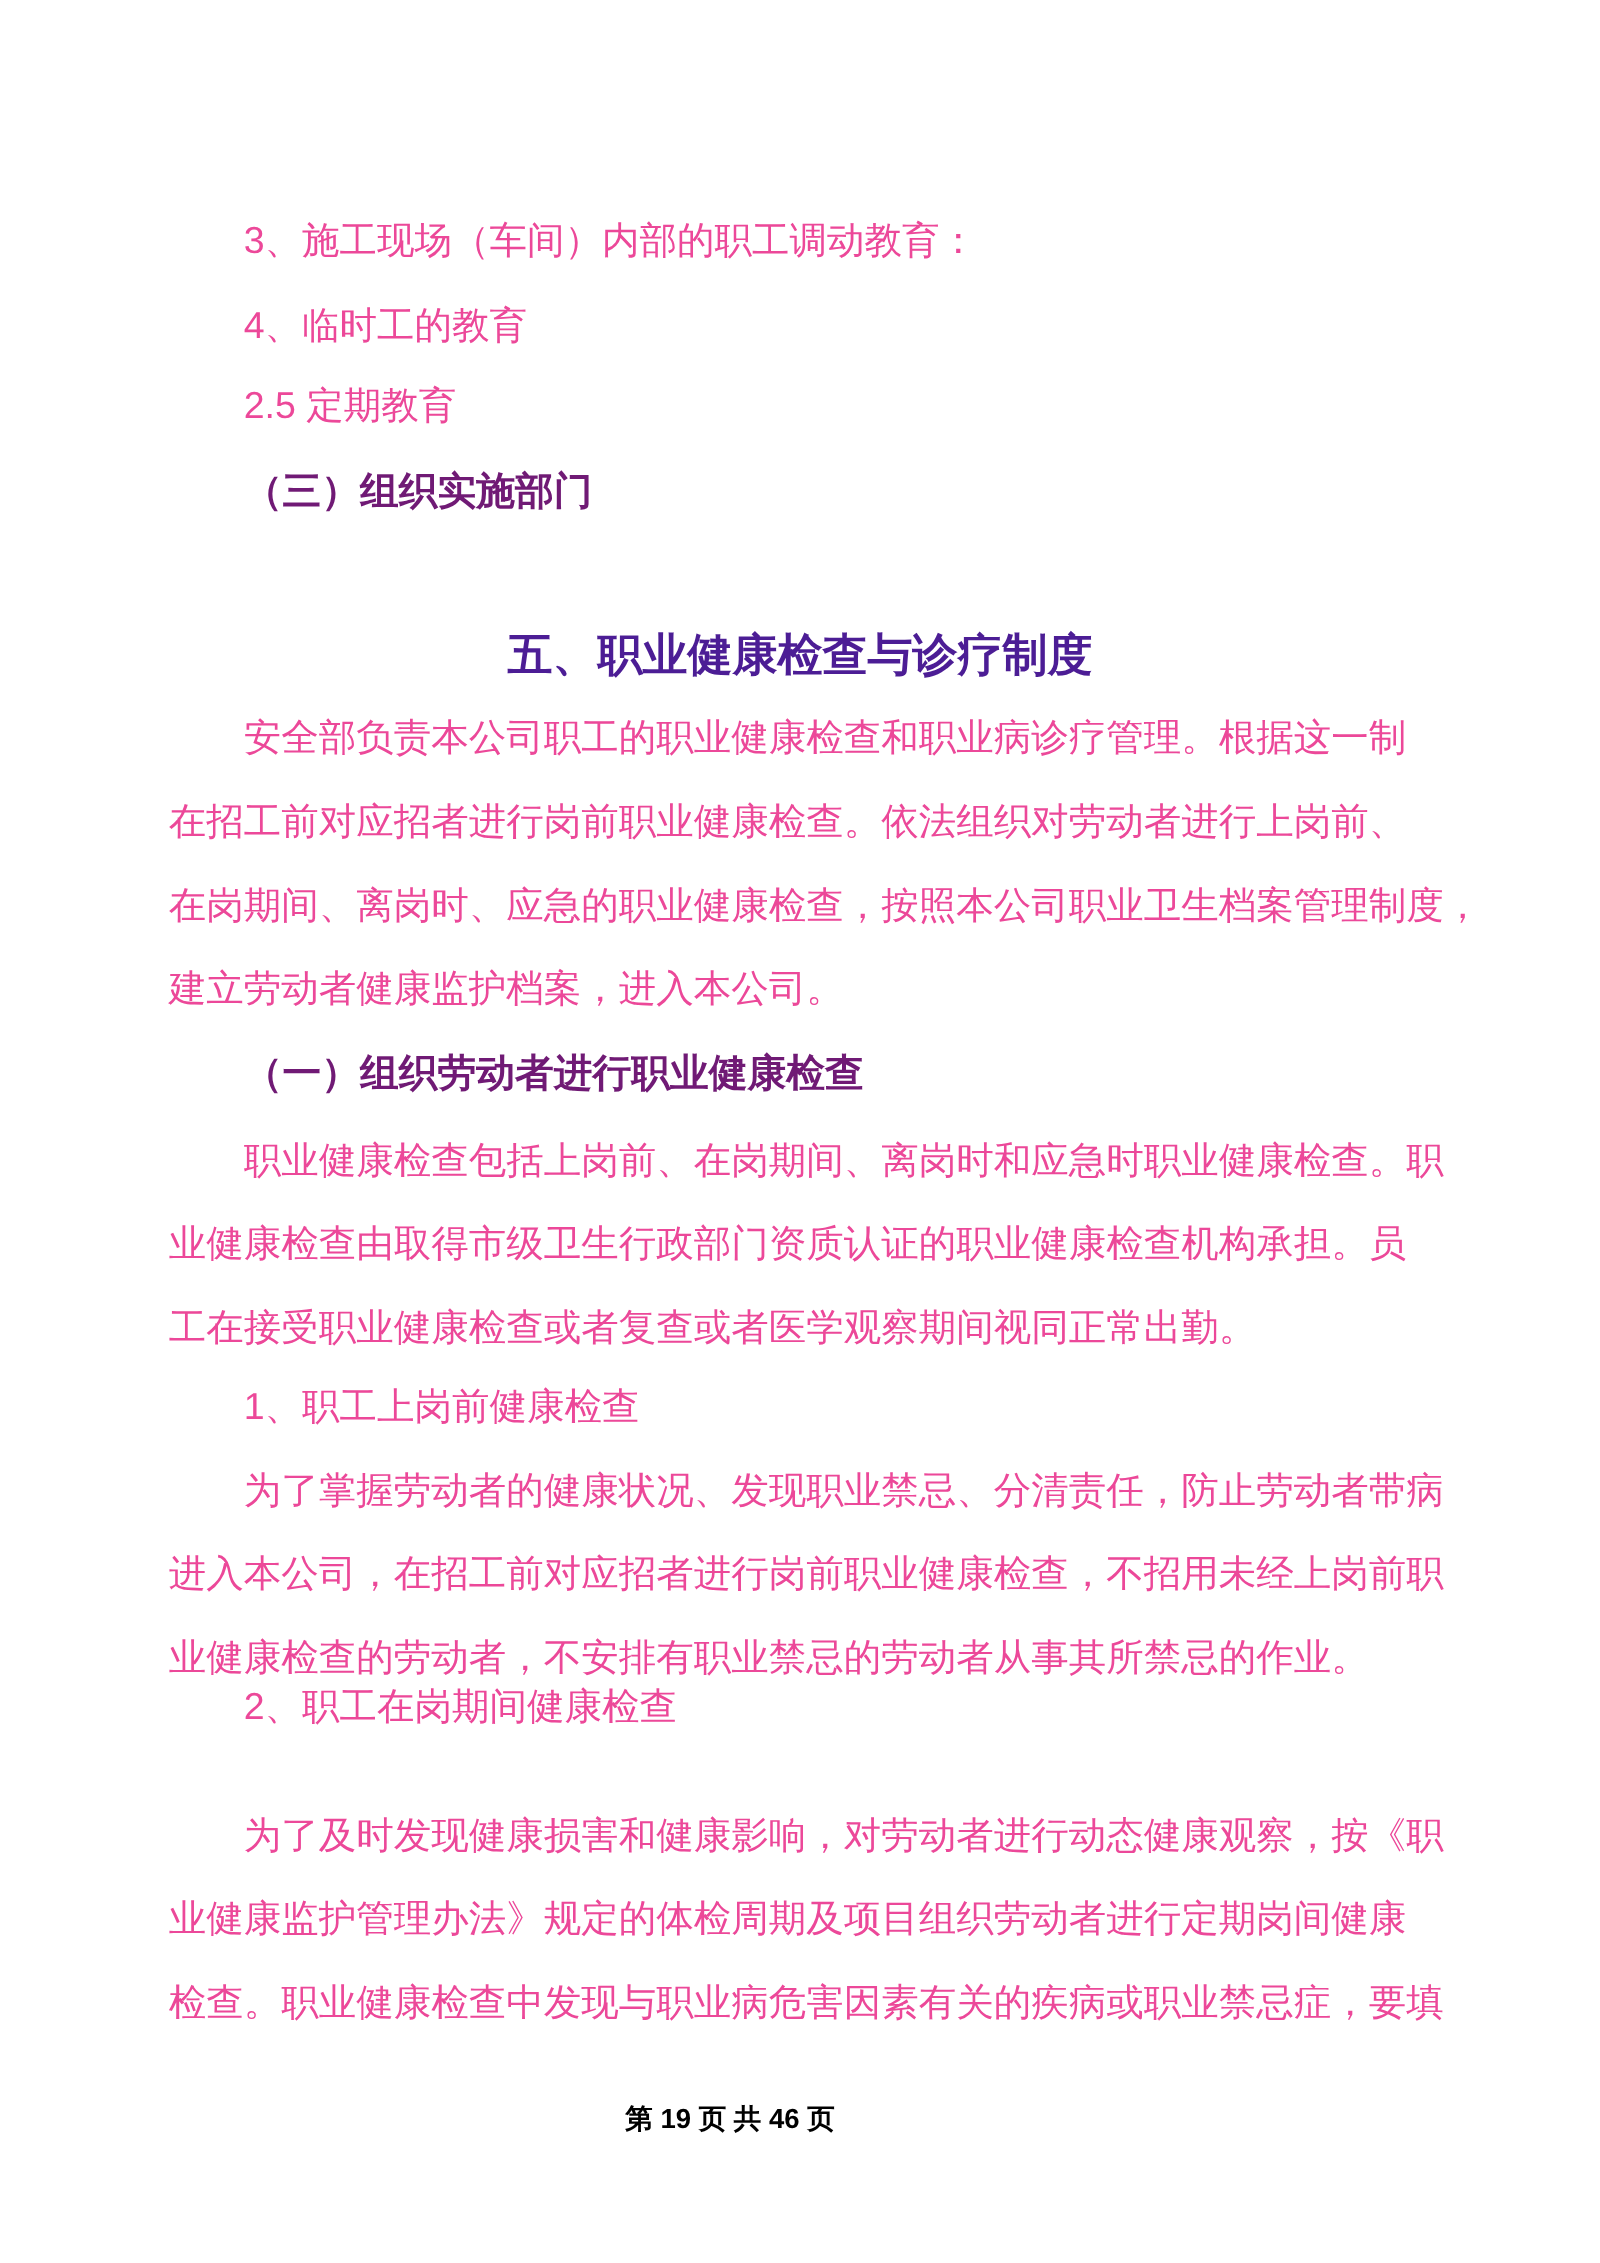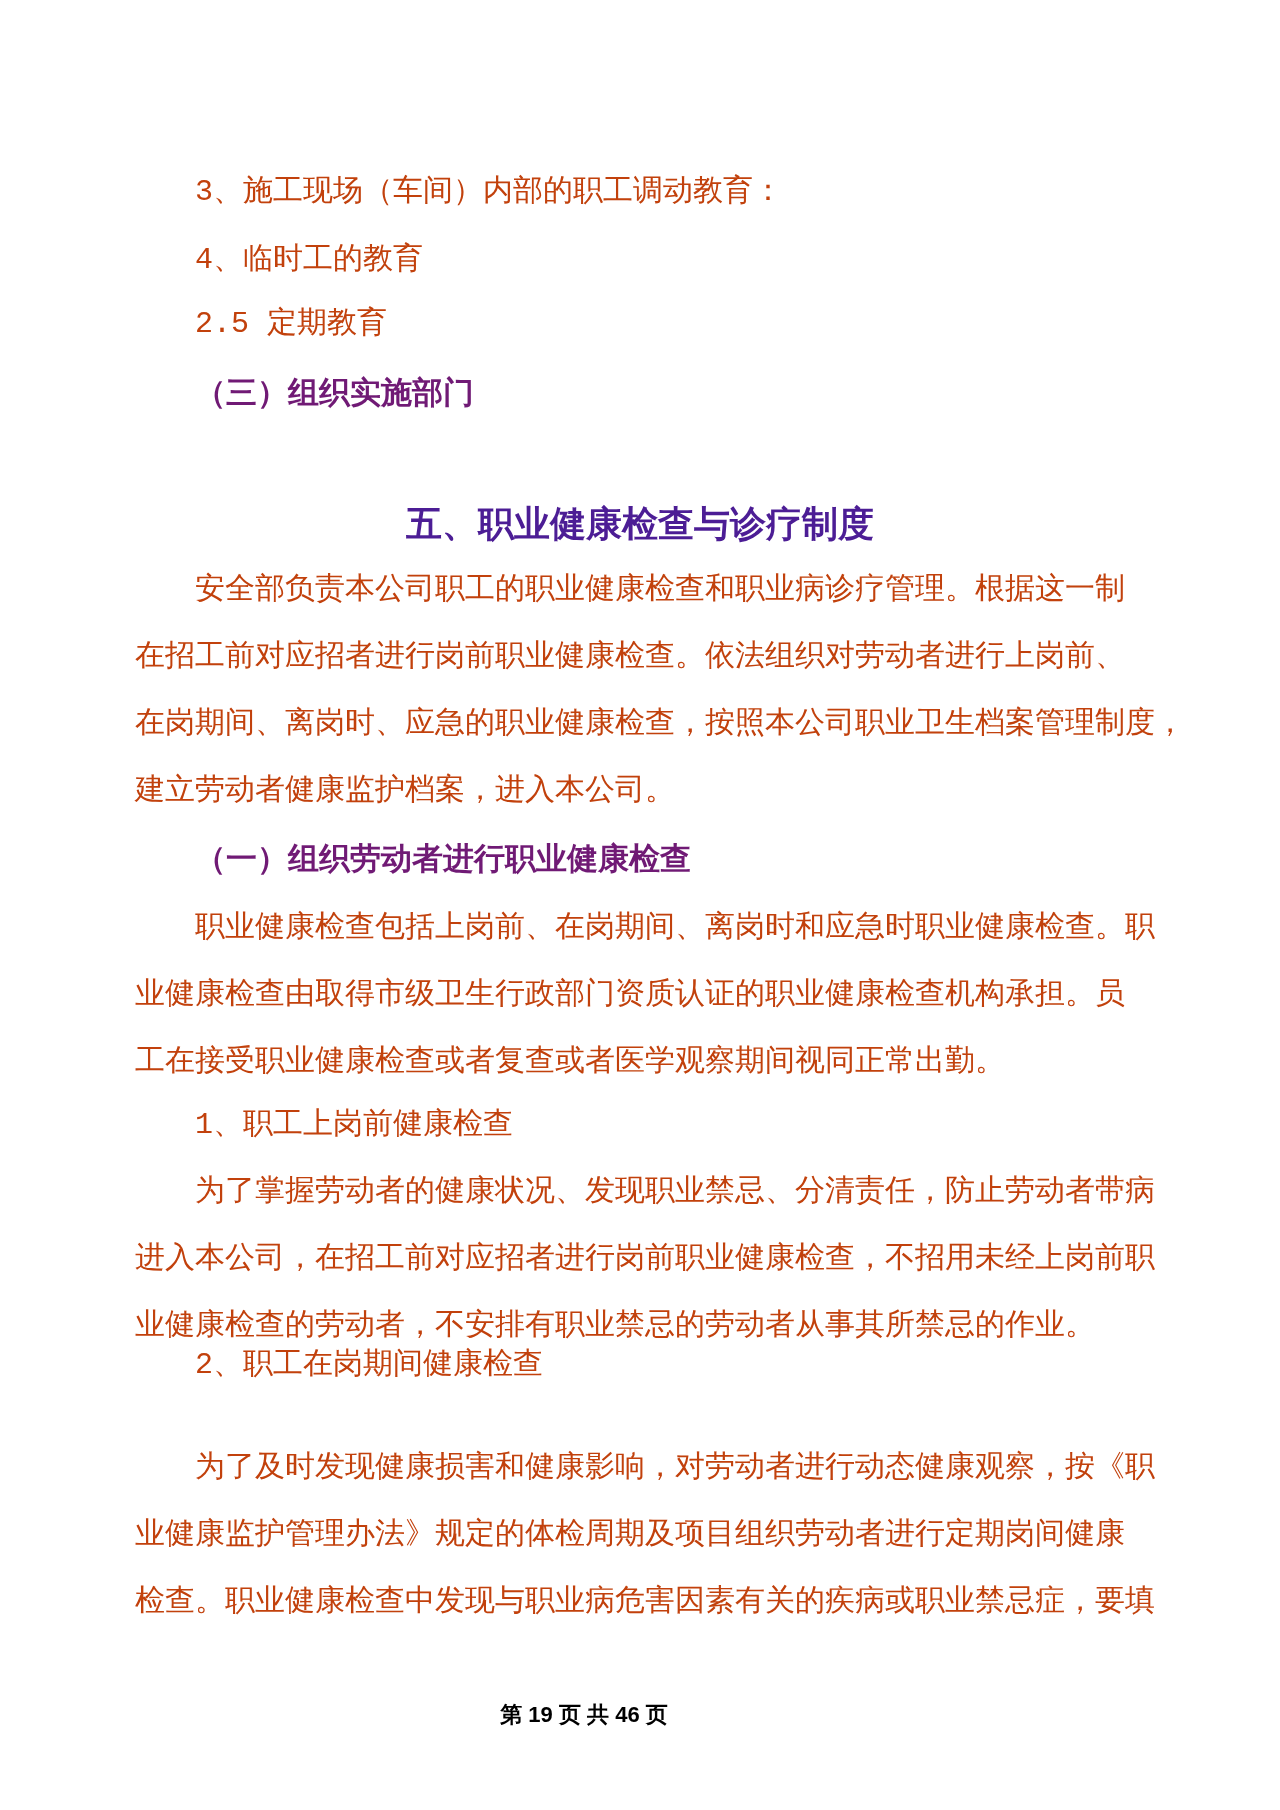--- a/index.html
+++ b/index.html
@@ -19,24 +19,24 @@
     width: 1280px;
     height: 1810px;
     background: #ffffff;
     color: #000000;
   }
   
   .doc-text {
     position: absolute;
     left: 135px;
     width: 1010px;
-    font-family: Liberation Mono, monospace;
+    font-family: Liberation Sans, sans-serif;
     font-size: 30px;
     line-height: 67px;
-    color: #c2410c;
+    color: #ec4899;
     white-space: nowrap;
   }
   .para {
     white-space: normal;
   }
   .para .line {
     white-space: nowrap;
   }
   .indent {
     padding-left: 60px;
@@ -69,21 +69,20 @@
     position: absolute;
     top: 1678px;
     left: 584px;
     transform: translateX(-50%);
     font-family: "Liberation Sans", "DejaVu Sans", sans-serif;
     font-weight: bold;
     font-size: 22px;
     line-height: 34px;
     color: #000000;
     white-space: nowrap;
-    margin-top: 20px;
   }
 </style>
 </head>
 <body>
 
 <div class="page">
 
   <div class="doc-text indent" style="top:159px">3、施工现场（车间）内部的职工调动教育：</div>
 
   <div class="doc-text indent" style="top:227px">4、临时工的教育</div>

